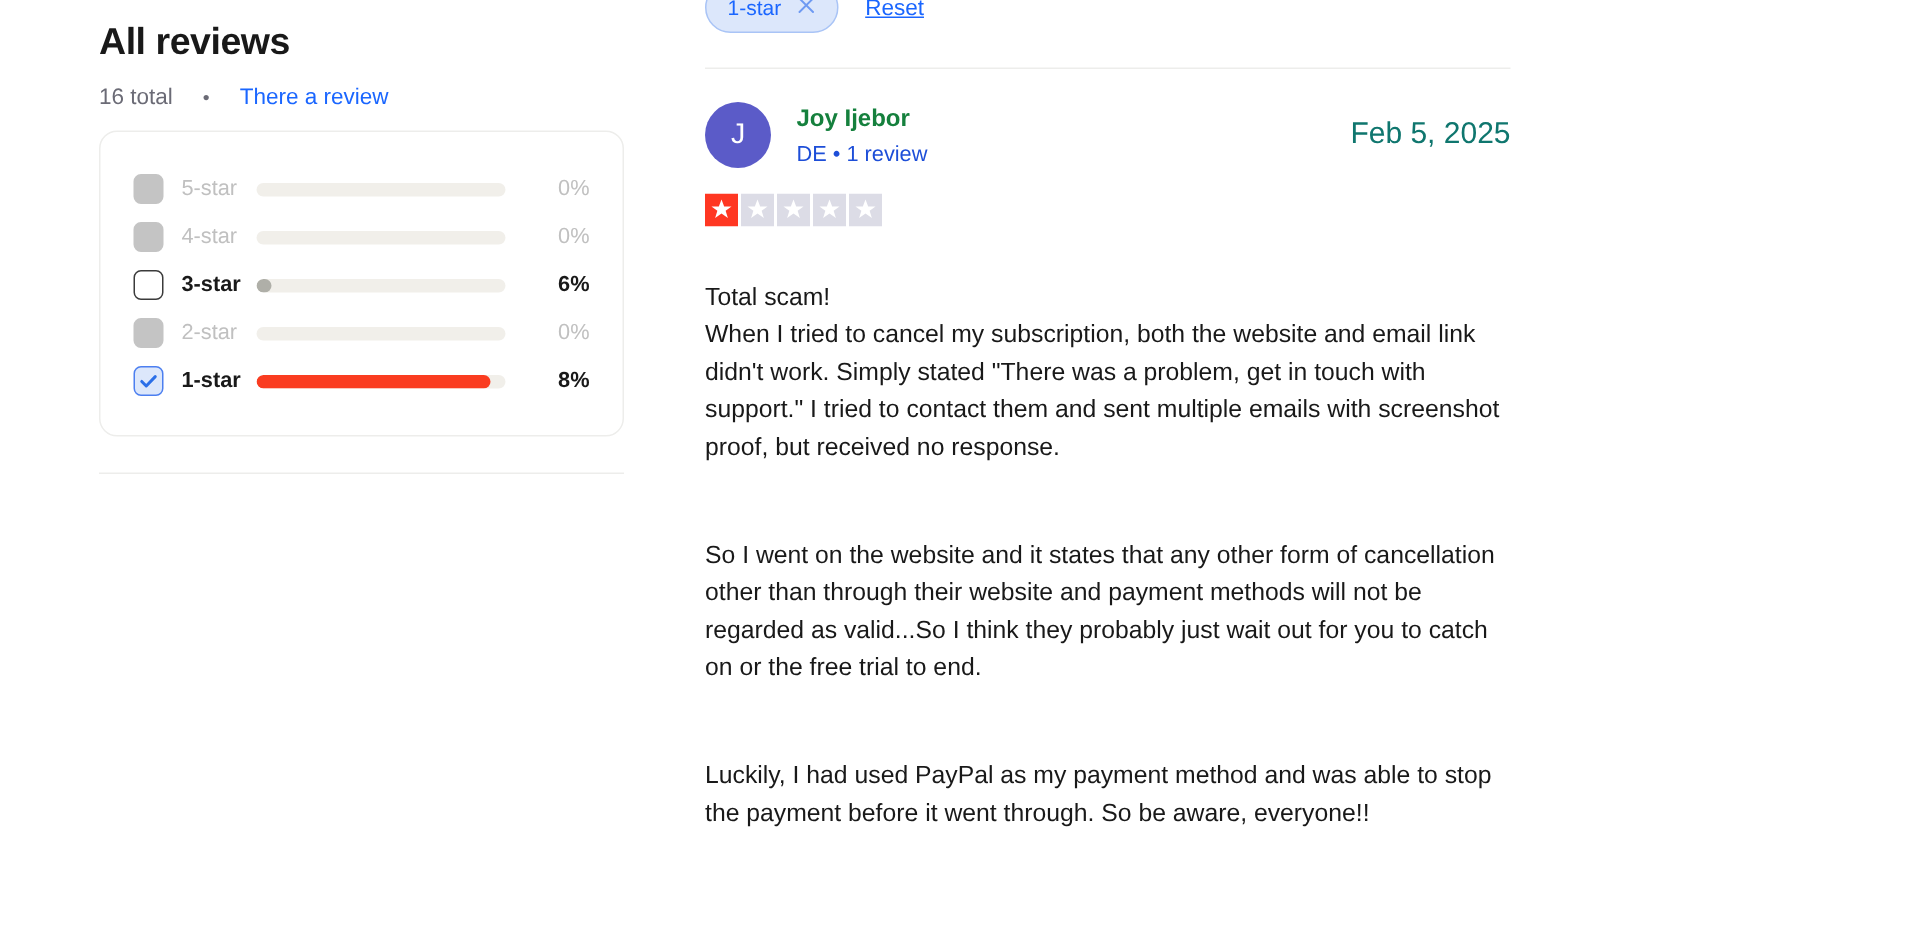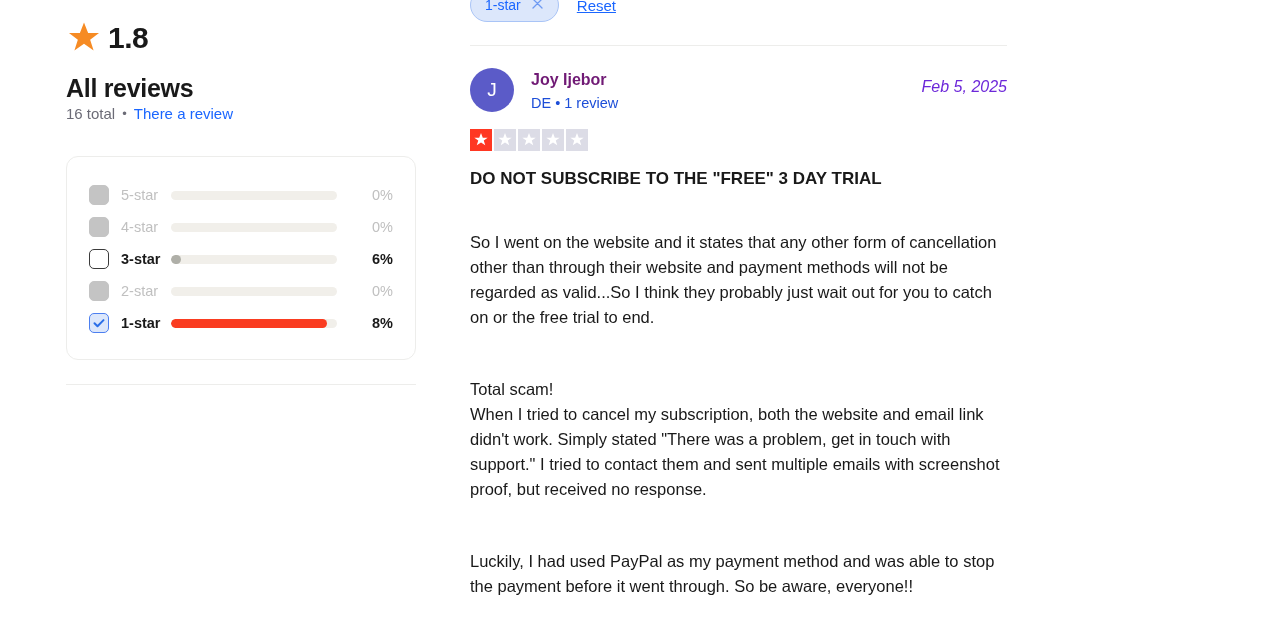--- a/index.html
+++ b/index.html
@@ -38,35 +38,35 @@
     font-size: 25px;
     font-weight: bold;
     letter-spacing: -0.3px;
     margin: 13px 0 0 0;
     line-height: 1.2;
     color: #191919;
   }
   .totals-row {
     display: flex;
     align-items: center;
-    gap: 7px;
-    margin-top: 2px;
+    gap: 20px;
+    margin-top: 13px;
     font-size: 15px;
     color: #6B6B76;
   }
   .totals-sep { color: #6B6B76; font-size: 13px; }
   .write-review-link {
     color: #1a66ff;
     text-decoration: none;
     font-size: 15px;
   }
 
   
   .dist-card {
-    margin-top: 34px;
+    margin-top: 14px;
     border: 1px solid #EDEDEB;
     border-radius: 12px;
     padding: 22px 22px 20px 22px;
     background: #fff;
     width: 350px;
   }
   .dist-row {
     display: flex;
     align-items: center;
     height: 32px;
@@ -179,34 +179,33 @@
     font-size: 19px;
     display: flex;
     align-items: center;
     justify-content: center;
     flex: 0 0 auto;
   }
   .head-text { padding-left: 17px; padding-top: 2px; }
   .reviewer-name {
     font-size: 16px;
     font-weight: bold;
-    color: #701a75;
+    color: #15803d;
     line-height: 1.3;
   }
   .reviewer-meta {
     font-size: 14.5px;
     color: #1d4ed8;
     margin-top: 4px;
   }
   .review-date {
     position: absolute;
     right: 0; top: 10px;
-    font-size: 16px;
-    color: #6d28d9;
-    font-style: italic;
+    font-size: 20px;
+    color: #0f766e;
   }
   .stars-row {
     display: flex;
     gap: 2px;
     margin-top: 17px;
   }
   .st { width: 22px; height: 22px; display: block; }
   .review-title {
     font-size: 17px;
     font-weight: bold;
@@ -224,28 +223,20 @@
   .review-body p { margin: 0 0 22px 0; }
   .review-body p:last-child { margin-bottom: 16px; }
 </style>
 </head>
 <body>
 
 <div class="page">
 
   <div class="left-col">
 
-    <div class="score-row">
-      <span>
-        <svg class="star-big" viewBox="0 0 24 24" aria-hidden="true">
-          <path d="M12 1.6l2.75 7.1H22l-5.9 4.4 2.3 7.3L12 15.9 5.6 20.4l2.3-7.3L2 8.7h7.25z" fill="#F68B24"></path>
-        </svg>
-      </span>
-      <span class="score-value">1.8</span>
-    </div>
 
     <h1 class="all-reviews-title">All reviews</h1>
 
     <div class="totals-row">
       <span>16 total</span>
       <span class="totals-sep">•</span>
       <a class="write-review-link" href="#">There a review</a>
     </div>
 
     <div class="dist-card">
@@ -357,25 +348,24 @@
           </svg>
         </span>
         <span>
           <svg class="st" viewBox="0 0 24 24" aria-hidden="true">
             <rect width="24" height="24" fill="#DCDCE6"></rect>
             <path d="M12 4.4l1.95 5.05H19.3l-4.3 3.15 1.65 5.2L12 14.6l-4.65 3.2 1.65-5.2-4.3-3.15h5.35z" fill="#ffffff"></path>
           </svg>
         </span>
       </div>
 
-      <h2 class="review-title">DO NOT SUBSCRIBE TO THE "FREE" 3 DAY TRIAL</h2>
 
       <div class="review-body">
-        <p>So I went on the website and it states that any other form of cancellation other than through their website and payment methods will not be regarded as valid...So I think they probably just wait out for you to catch on or the free trial to end.</p>
         <p>Total scam!
 When I tried to cancel my subscription, both the website and email link didn't work. Simply stated "There was a problem, get in touch with support." I tried to contact them and sent multiple emails with screenshot proof, but received no response.</p>
+        <p>So I went on the website and it states that any other form of cancellation other than through their website and payment methods will not be regarded as valid...So I think they probably just wait out for you to catch on or the free trial to end.</p>
         <p>Luckily, I had used PayPal as my payment method and was able to stop the payment before it went through. So be aware, everyone!!</p>
       </div>
 
     </div>
   </div>
 
 </div>
 
 </body></html>

